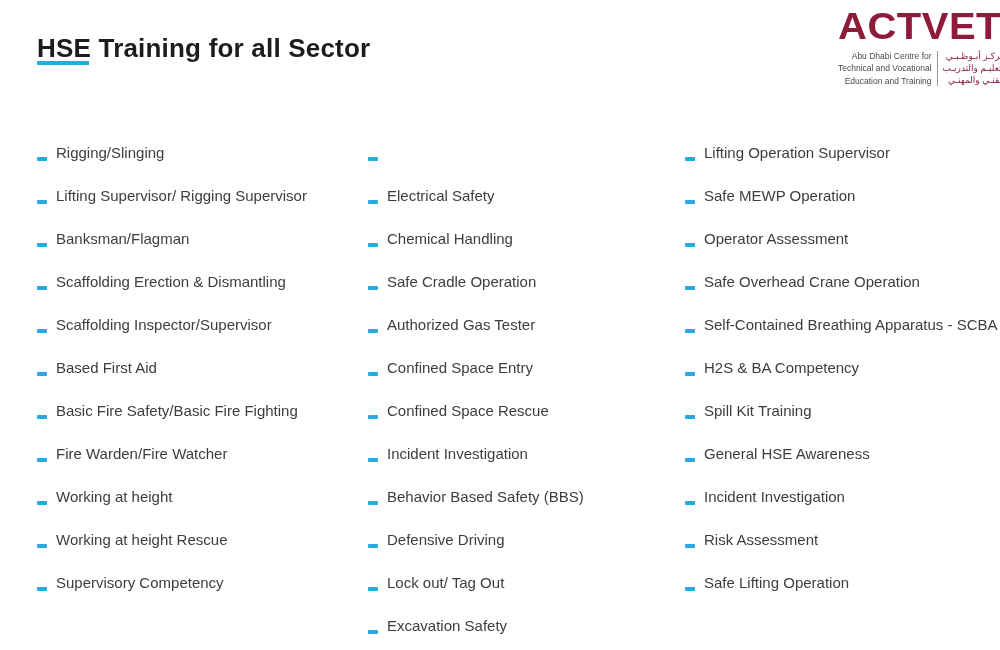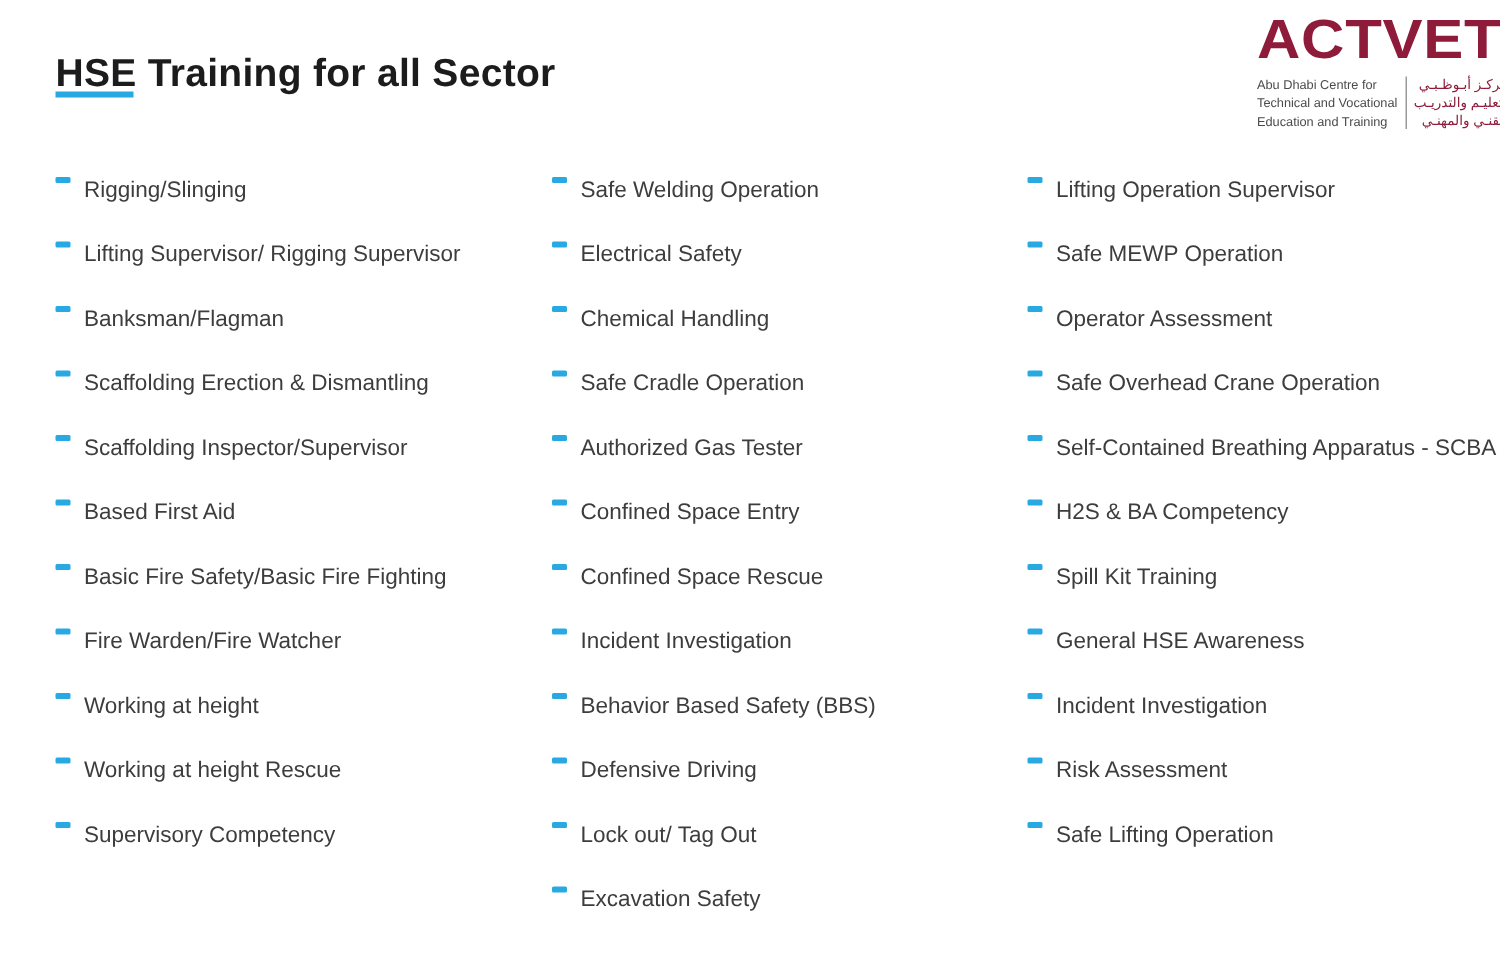--- a/index.html
+++ b/index.html
@@ -30,38 +30,38 @@
   .logo-wordmark {
     font-size: 40px; font-weight: bold; color: #8e1b3a;
     letter-spacing: 0.5px; line-height: 1;
     transform: scaleY(0.92); transform-origin: top left;
     white-space: nowrap;
   }
   .logo-sub {
     display: flex; margin-top: 2px; align-items: stretch;
   }
   .logo-tagline {
-    font-size: 8.5px; color: #4a4a4a; text-align: left;
+    font-size: 8.5px; color: #4a4a4a; text-align: right;
     line-height: 1.45; white-space: nowrap;
   }
   .logo-divider {
     width: 1px; background: #9a9a9a; margin: 1px 5px;
   }
   .logo-arabic {
     font-size: 9px; color: #8e1b3a; text-align: right;
     line-height: 1.35; direction: rtl; white-space: nowrap;
   }
 
   
   .lists {
     position: absolute; top: 118px; left: 37px; right: 0;
     display: grid; grid-template-columns: 331px 317px auto;
   }
   .list-item {
-    height: 43px; display: flex; align-items: flex-start;
+    height: 43px; display: flex; align-items: flex-end;
   }
   .dash {
     width: 10px; height: 4px; background: #29a9e1;
     margin-right: 9px; flex: none; border-radius: 1px;
   }
   .item-label {
     font-size: 15px; color: #3d3d3d;
   }
 </style>
 </head>
@@ -130,21 +130,20 @@
         <span class="item-label">Working at height Rescue</span>
       </div>
     <div class="list-item">
         <span class="dash"></span>
         <span class="item-label">Supervisory Competency</span>
       </div>
   </div>
   <div class="column">
     <div class="list-item">
         <span class="dash"></span>
-        <span class="item-label">Safe Welding Operation</span>
       </div>
     <div class="list-item">
         <span class="dash"></span>
         <span class="item-label">Electrical Safety</span>
       </div>
     <div class="list-item">
         <span class="dash"></span>
         <span class="item-label">Chemical Handling</span>
       </div>
     <div class="list-item">

